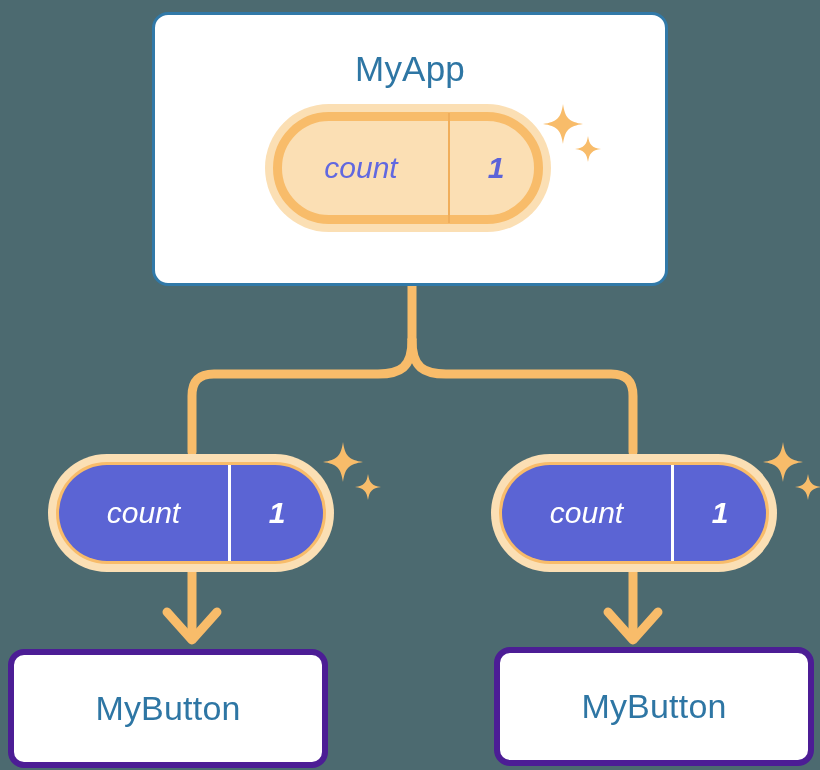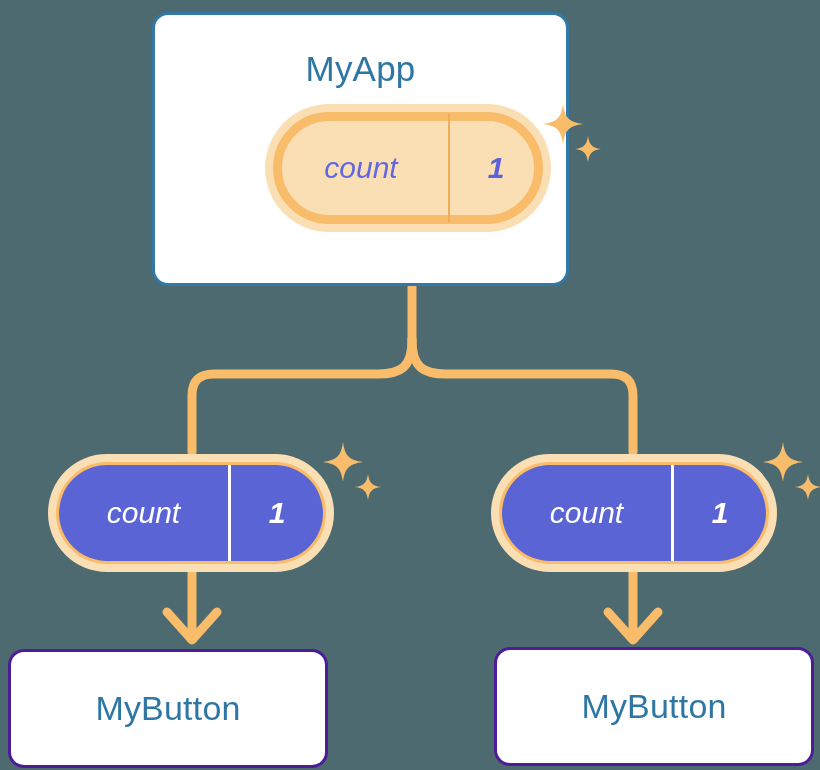--- a/index.html
+++ b/index.html
@@ -27,21 +27,21 @@
     left: 0; top: 0;
     width: 820px; height: 770px;
     z-index: 1;
   }
 
   
   .app-card {
     position: absolute;
     left: 152px;
     top: 12px;
-    width: 417px;
+    width: 516px;
     height: 274px;
     background: #ffffff;
     border: 3px solid #3179a8;
     border-radius: 16px;
     box-sizing: border-box;
     z-index: 3;
   }
   .app-title {
     position: absolute;
     left: 0; right: 0;
@@ -146,21 +146,21 @@
     position: absolute;
     z-index: 6;
     pointer-events: none;
   }
 
   
   .btn-card {
     position: absolute;
     height: 119px;
     background: #ffffff;
-    border: 3px solid #4c1d95;
+    border: 6px solid #4c1d95;
     border-radius: 16px;
     box-sizing: border-box;
     display: flex;
     align-items: center;
     justify-content: center;
     z-index: 3;
   }
   .btn-card-label {
     font-size: 34px;
     color: #2e76a4;

